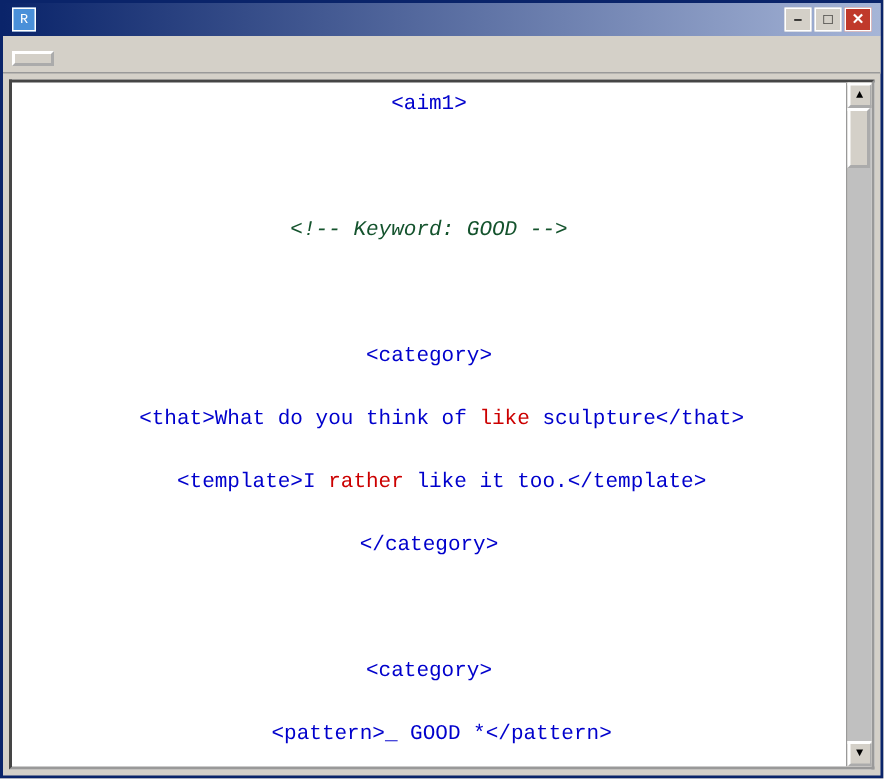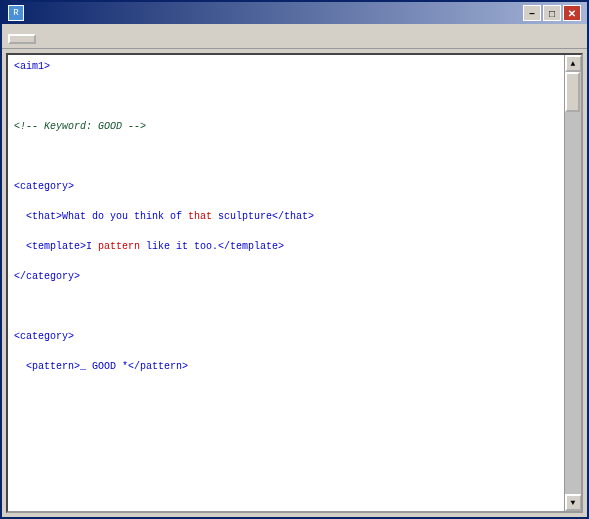--- a/index.html
+++ b/index.html
@@ -102,25 +102,26 @@
       margin: 4px;
       overflow: hidden;
     }
 
     .text-content {
       flex: 1;
       overflow-y: scroll;
       overflow-x: hidden;
       padding: 4px 6px;
       font-family: 'Courier New', Courier, monospace;
-      font-size: 10px;
+      font-size: 14px;
       line-height: 1.5;
       color: #000;
       white-space: pre-wrap;
       word-break: break-word;
+      text-align: center;
     }
 
     .scrollbar {
       width: 17px;
       background: #d4d0c8;
       border-left: 1px solid #999;
       display: flex;
       flex-direction: column;
       align-items: center;
     }
@@ -189,22 +190,22 @@
   <div class="toolbar">
     <button class="open-btn"></button>
   </div>
 
   <div class="content-area">
     <div class="text-content" id="code-display"><span class="line c-tag">&lt;aim1&gt;</span>
 <span class="line">&nbsp;</span>
 <span class="line c-comment">&lt;!-- Keyword: GOOD --&gt;</span>
 <span class="line">&nbsp;</span>
 <span class="line c-tag">&lt;category&gt;</span>
-<span class="line"><span class="c-tag">  &lt;that&gt;What do you think of </span><span class="c-highlight">that</span><span class="c-tag"> sculpture&lt;/that&gt;</span></span>
-<span class="line"><span class="c-tag">  &lt;template&gt;I </span><span class="c-highlight">pattern</span><span class="c-tag"> like it too.&lt;/template&gt;</span></span>
+<span class="line"><span class="c-tag">  &lt;that&gt;What do you think of </span><span class="c-highlight">like</span><span class="c-tag"> sculpture&lt;/that&gt;</span></span>
+<span class="line"><span class="c-tag">  &lt;template&gt;I </span><span class="c-highlight">rather</span><span class="c-tag"> like it too.&lt;/template&gt;</span></span>
 <span class="line c-tag">&lt;/category&gt;</span>
 <span class="line">&nbsp;</span>
 <span class="line c-tag">&lt;category&gt;</span>
 <span class="line c-tag">  &lt;pattern&gt;_ GOOD *&lt;/pattern&gt;</span>
 
 
 
 
 
 

